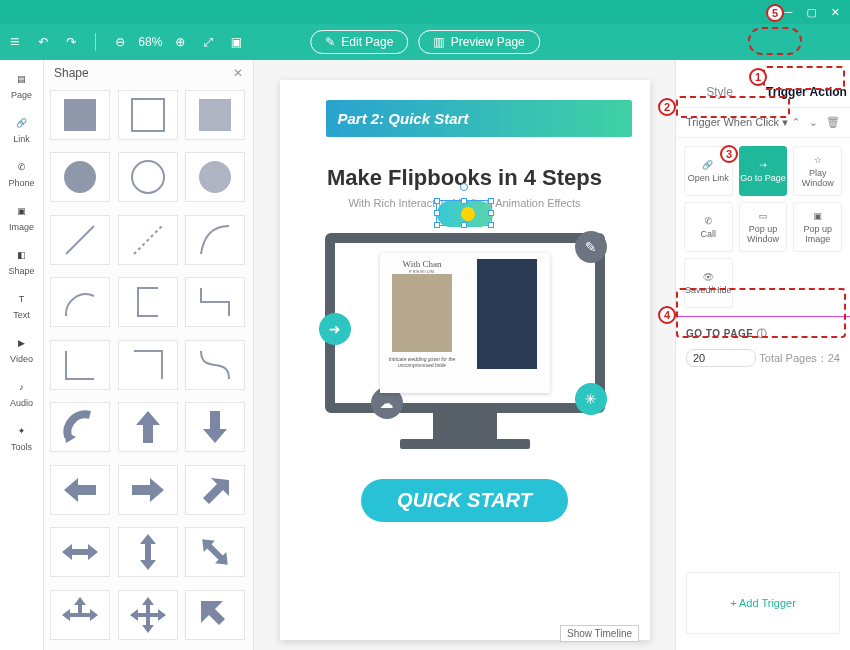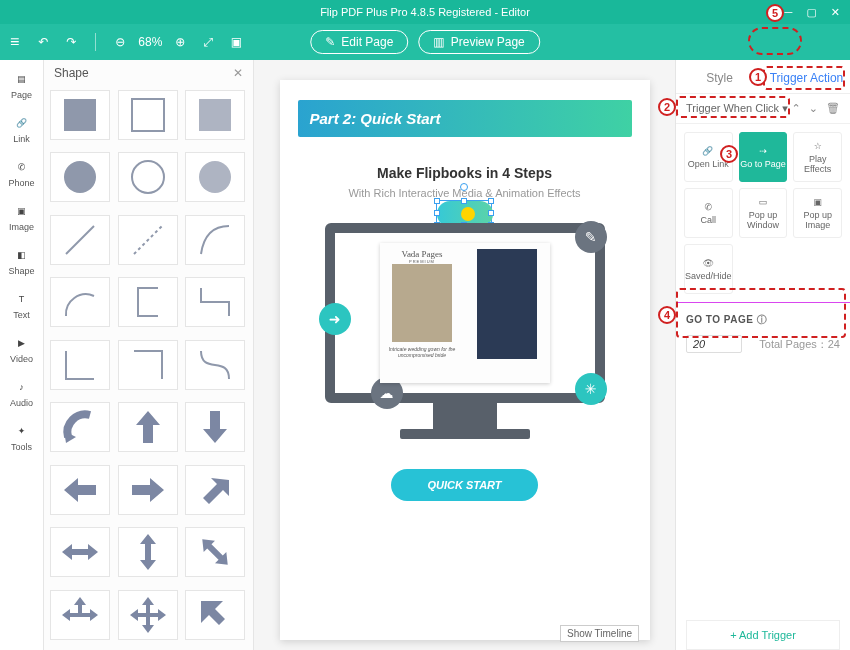--- a/index.html
+++ b/index.html
@@ -20,64 +20,63 @@
 .leftrail{width:44px;background:#fff;border-right:1px solid #e5e5e5;display:flex;flex-direction:column;align-items:center;padding-top:10px;gap:14px;}
 .railitem{display:flex;flex-direction:column;align-items:center;font-size:9px;color:#555;cursor:pointer;gap:2px;}
 .railitem .ic{width:18px;height:18px;display:flex;align-items:center;justify-content:center;color:#444;}
 .shapepanel{width:210px;background:#fcfcfc;border-right:1px solid #e5e5e5;display:flex;flex-direction:column;}
 .shapehdr{display:flex;align-items:center;justify-content:space-between;padding:6px 10px;font-size:12px;color:#555;}
 .shapegrid{flex:1;overflow:auto;padding:4px 6px;display:grid;grid-template-columns:repeat(3,1fr);gap:6px;}
 .shapecell{width:60px;height:50px;background:#fff;border:1px solid #e5e5e5;display:flex;align-items:center;justify-content:center;cursor:pointer;}
 .shapecell svg{width:40px;height:40px;}
 .canvas{flex:1;background:#f5f5f5;padding:20px 24px;position:relative;overflow:hidden;}
 .page{width:370px;height:560px;background:#fff;margin:0 auto;box-shadow:0 2px 8px rgba(0,0,0,.15);position:relative;padding:20px 18px;}
-.banner{background:linear-gradient(90deg,#2aa3d0,#3fd1a4);color:#fff;font-weight:bold;font-size:15px;padding:10px 12px;border-radius:2px;font-style:italic;}
-.h1{font-size:14px;font-weight:bold;color:#333;text-align:center;margin-top:28px;}
+.banner{background:linear-gradient(90deg,#2aa3d0,#3fd1a4);color:#fff;font-weight:bold;font-size:15px;padding:10px 12px;border-radius:2px;font-style:italic;margin-left:28px;}
+.h1{font-size:22px;font-weight:bold;color:#333;text-align:center;margin-top:28px;}
 .sub{font-size:11px;color:#999;text-align:center;margin-top:6px;}
 .monitor{margin:24px auto 0;width:280px;}
 .screen{width:280px;height:180px;border:10px solid #58606a;border-radius:6px;background:#fff;position:relative;display:flex;justify-content:center;align-items:center;}
 .stand{width:64px;height:26px;background:#58606a;margin:0 auto;}
 .base{width:130px;height:10px;background:#58606a;margin:0 auto;border-radius:2px;}
 .flipbook{width:170px;height:140px;background:#fdfdfd;display:flex;box-shadow:0 1px 4px rgba(0,0,0,.2);position:relative;}
 .flipbook .pg{flex:1;padding:6px;font-size:5px;color:#555;display:flex;flex-direction:column;align-items:center;}
 .flipbook .pg .img{width:60px;height:78px;background:#b7a98e;}
 .flipbook .pg .img2{width:60px;height:110px;background:#2b3a55;}
-.qstart{display:block;margin:30px auto 0;background:#27c2d6;color:#fff;border:none;border-radius:22px;padding:10px 36px;font-size:11px;font-weight:bold;font-style:italic;cursor:pointer;}
+.qstart{display:block;margin:30px auto 0;background:#27c2d6;color:#fff;border:none;border-radius:22px;padding:10px 36px;font-size:20px;font-weight:bold;font-style:italic;cursor:pointer;}
 .floatic{position:absolute;width:32px;height:32px;border-radius:50%;display:flex;align-items:center;justify-content:center;color:#fff;font-size:14px;}
 .showtl{position:absolute;bottom:8px;right:36px;font-size:10px;color:#666;background:#fff;border:1px solid #ccc;padding:2px 6px;cursor:pointer;}
 .rightpanel{width:175px;background:#fff;border-left:1px solid #e5e5e5;display:flex;flex-direction:column;font-size:11px;}
-.tabs{display:flex;height:34px;align-items:flex-end;border-bottom:1px solid #eee;}
+.tabs{display:flex;height:48px;align-items:flex-end;border-bottom:1px solid #eee;}
 .tabs .tab{flex:1;text-align:center;font-size:12px;color:#888;padding-bottom:8px;cursor:pointer;}
-.tabs .tab.active{color:#3b82f6;font-weight:normal;}
+.tabs .tab.active{color:#0f172a;font-weight:bold;}
 .twc{display:flex;align-items:center;justify-content:space-between;padding:8px 10px;color:#666;font-size:11px;border-bottom:1px solid #f0f0f0;}
 .twc .icons{display:flex;gap:8px;color:#888;}
 .actiongrid{display:grid;grid-template-columns:repeat(3,1fr);gap:6px;padding:8px;}
 .actcell{border:1px solid #eee;border-radius:3px;height:50px;display:flex;flex-direction:column;align-items:center;justify-content:center;font-size:9px;color:#666;gap:3px;cursor:pointer;text-align:center;}
 .actcell.active{background:#1fb89a;color:#fff;border-color:#1fb89a;}
 .gotopage{border-top:1px solid #d946ef;padding:10px;}
 .gotopage .lbl{font-size:10px;color:#555;font-weight:bold;letter-spacing:.5px;}
 .gotopage .row{display:flex;justify-content:space-between;align-items:center;margin-top:8px;font-size:11px;color:#999;}
-.gotopage .row .val{color:#333;border:1px solid #ddd;padding:2px 6px;border-radius:2px;width:56px;font-style:italic;}
-.addtrig{margin:auto 10px 0;text-align:center;padding:8px;border:1px solid #eee;color:#1fb89a;font-size:11px;cursor:pointer;}
+.gotopage .row .val{color:#333;border:1px solid #ddd;padding:2px 6px;border-radius:8px;width:70px;}
+.addtrig{margin:auto 10px 16px;text-align:center;padding:24px;border:1px solid #eee;color:#1fb89a;font-size:11px;cursor:pointer;}
 .callout{position:absolute;width:18px;height:18px;border:2px solid #d02020;border-radius:50%;color:#d02020;font-size:11px;font-weight:bold;display:flex;align-items:center;justify-content:center;background:#fff;z-index:50;}
 .dashred{position:absolute;border:2px dashed #d02020;border-radius:4px;z-index:40;pointer-events:none;}
 .selbox{position:absolute;left:156px;top:120px;width:56px;height:26px;border:1px solid #3aa0f0;}
 .selbox .h{position:absolute;width:6px;height:6px;background:#fff;border:1px solid #3aa0f0;}
 .selbox .h.tl{left:-3px;top:-3px;}.selbox .h.tr{right:-3px;top:-3px;}.selbox .h.bl{left:-3px;bottom:-3px;}.selbox .h.br{right:-3px;bottom:-3px;}
 .selbox .h.tm{left:50%;top:-3px;margin-left:-3px;}.selbox .h.bm{left:50%;bottom:-3px;margin-left:-3px;}
 .selbox .h.ml{left:-3px;top:50%;margin-top:-3px;}.selbox .h.mr{right:-3px;top:50%;margin-top:-3px;}
 .selbox .rot{position:absolute;left:50%;top:-18px;margin-left:-4px;width:8px;height:8px;border:1px solid #3aa0f0;border-radius:50%;background:#fff;}
 .selbox .pill{width:56px;height:26px;background:linear-gradient(90deg,#36c9d6,#5cd3a8);border-radius:13px;position:relative;}
 .selbox .pill:after{content:"";position:absolute;width:14px;height:14px;background:#ffd400;border-radius:50%;left:24px;top:6px;}
 </style>
 </head>
 <body>
 
 <div class="titlebar">
-  <span class="title">Flip PDF Plus Pro 4.8.5 Registered - Editor</span>
   <div class="winbtns">
     <span>─</span>
     <span>▢</span>
     <span>✕</span>
   </div>
 </div>
 
 <div class="toolbar">
   <span class="ham">≡</span>
   <div class="grp">
@@ -309,21 +308,21 @@
       </div>
 
       <div class="monitor">
         <div class="screen">
           <div class="floatic" style="left:-16px;top:70px;background:#2cc5c0;">➜</div>
           <div class="floatic" style="right:-12px;top:-12px;background:#6b7480;">✎</div>
           <div class="floatic" style="left:36px;bottom:-16px;background:#6b7480;">☁</div>
           <div class="floatic" style="right:-12px;bottom:-12px;background:#2cc5c0;">✳</div>
           <div class="flipbook">
             <div class="pg">
-              <div style="font-family:cursive;font-size:9px;">Vada Pages</div>
+              <div style="font-family:cursive;font-size:9px;">With Chan</div>
               <div style="font-size:4px;letter-spacing:1px;">PREMIUM</div>
               <div class="img"></div>
               <div style="font-size:5px;text-align:center;margin-top:4px;font-style:italic;">Intricate wedding gown for the uncompromised bride</div>
             </div>
             <div class="pg">
                 <div class="img2"></div>
               </div>
           </div>
         </div>
         <div class="stand"></div>
@@ -351,21 +350,21 @@
       <div class="actcell">
           <span>🔗</span>
           <span>Open Link</span>
         </div>
       <div class="actcell active">
           <span>⇢</span>
           <span>Go to Page</span>
         </div>
       <div class="actcell">
           <span>☆</span>
-          <span>Play Effects</span>
+          <span>Play Window</span>
         </div>
       <div class="actcell">
           <span>✆</span>
           <span>Call</span>
         </div>
       <div class="actcell">
           <span>▭</span>
           <span>Pop up Window</span>
         </div>
       <div class="actcell">

